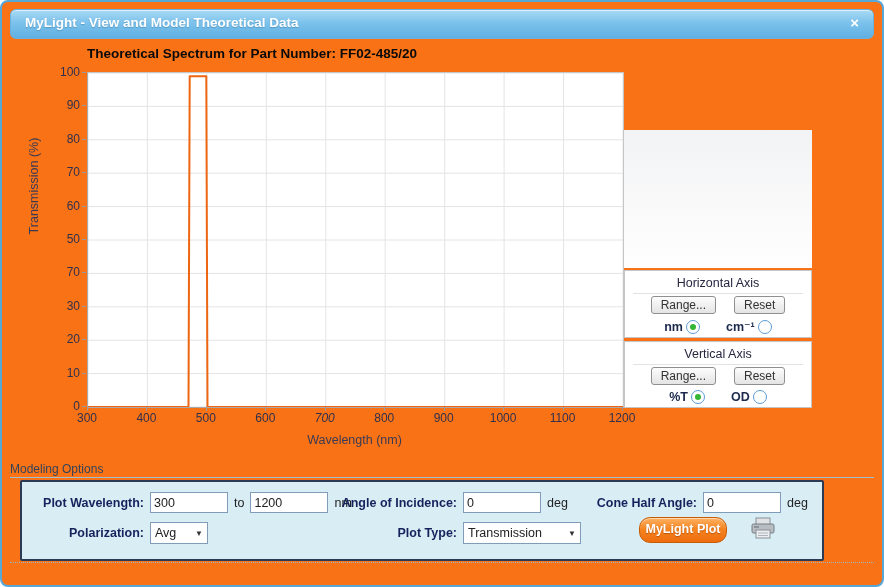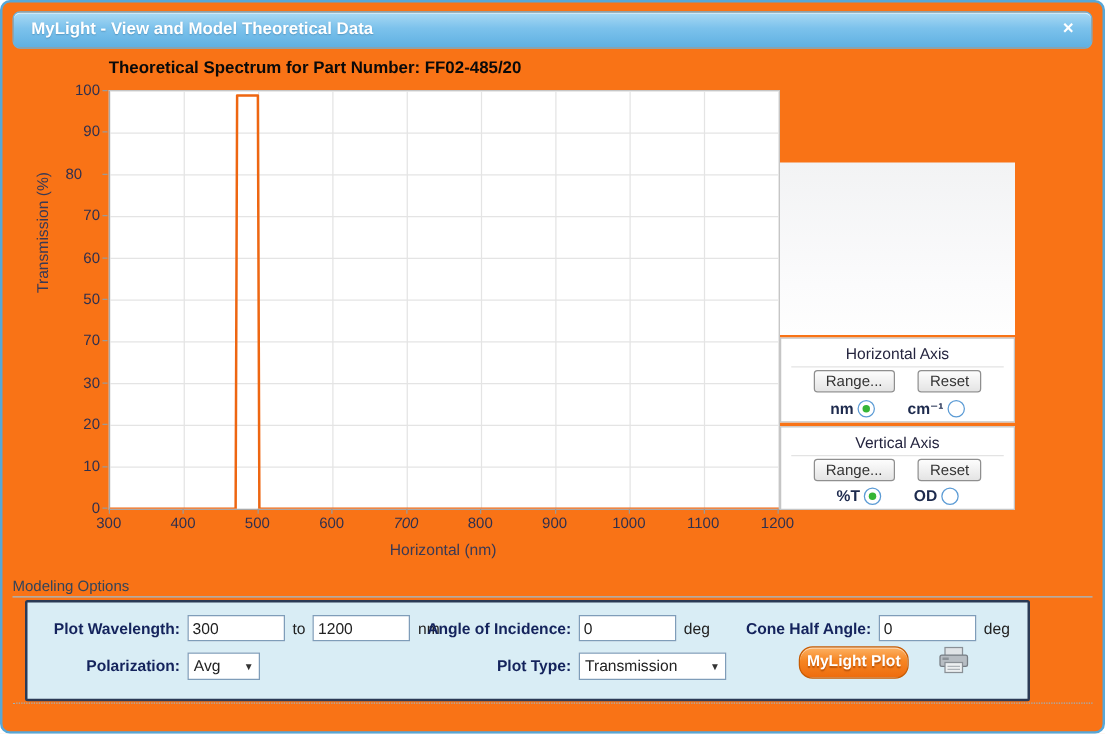--- a/index.html
+++ b/index.html
@@ -137,29 +137,29 @@
       <div class="tick-label" style="left: 36px; top: 296.8px; width: 42px; text-align: right;">30</div>
       <div class="tick-mark" style="left: 80px; top: 303.8px; width: 4px; height: 1px;"></div>
       <div class="tick-label" style="left: 36px; top: 263.4px; width: 42px; text-align: right;">70</div>
       <div class="tick-mark" style="left: 80px; top: 270.4px; width: 4px; height: 1px;"></div>
       <div class="tick-label" style="left: 36px; top: 230px; width: 42px; text-align: right;">50</div>
       <div class="tick-mark" style="left: 80px; top: 237px; width: 4px; height: 1px;"></div>
       <div class="tick-label" style="left: 36px; top: 196.6px; width: 42px; text-align: right;">60</div>
       <div class="tick-mark" style="left: 80px; top: 203.6px; width: 4px; height: 1px;"></div>
       <div class="tick-label" style="left: 36px; top: 163.2px; width: 42px; text-align: right;">70</div>
       <div class="tick-mark" style="left: 80px; top: 170.2px; width: 4px; height: 1px;"></div>
-      <div class="tick-label" style="left: 36px; top: 129.8px; width: 42px; text-align: center;">80</div>
+      <div class="tick-label" style="left: 36px; top: 129.8px; width: 42px; text-align: right;">80</div>
       <div class="tick-mark" style="left: 80px; top: 136.8px; width: 4px; height: 1px;"></div>
       <div class="tick-label" style="left: 36px; top: 96.4px; width: 42px; text-align: right;">90</div>
       <div class="tick-mark" style="left: 80px; top: 103.4px; width: 4px; height: 1px;"></div>
       <div class="tick-label" style="left: 36px; top: 63px; width: 42px; text-align: right;">100</div>
       <div class="tick-mark" style="left: 80px; top: 70px; width: 4px; height: 1px;"></div>
     </div>
 
-  <div class="xlabel">Horizontal (nm)</div>
+  <div class="xlabel">Wavelength (nm)</div>
 
 
   <div class="side-gradient"></div>
 
   <div class="panel" id="haxis-panel">
     <div class="ptitle">Horizontal Axis</div>
     <div class="pdivider"></div>
     <div class="btn-row">
       <button class="sbtn">Range...</button>
       <button class="sbtn">Reset</button>

